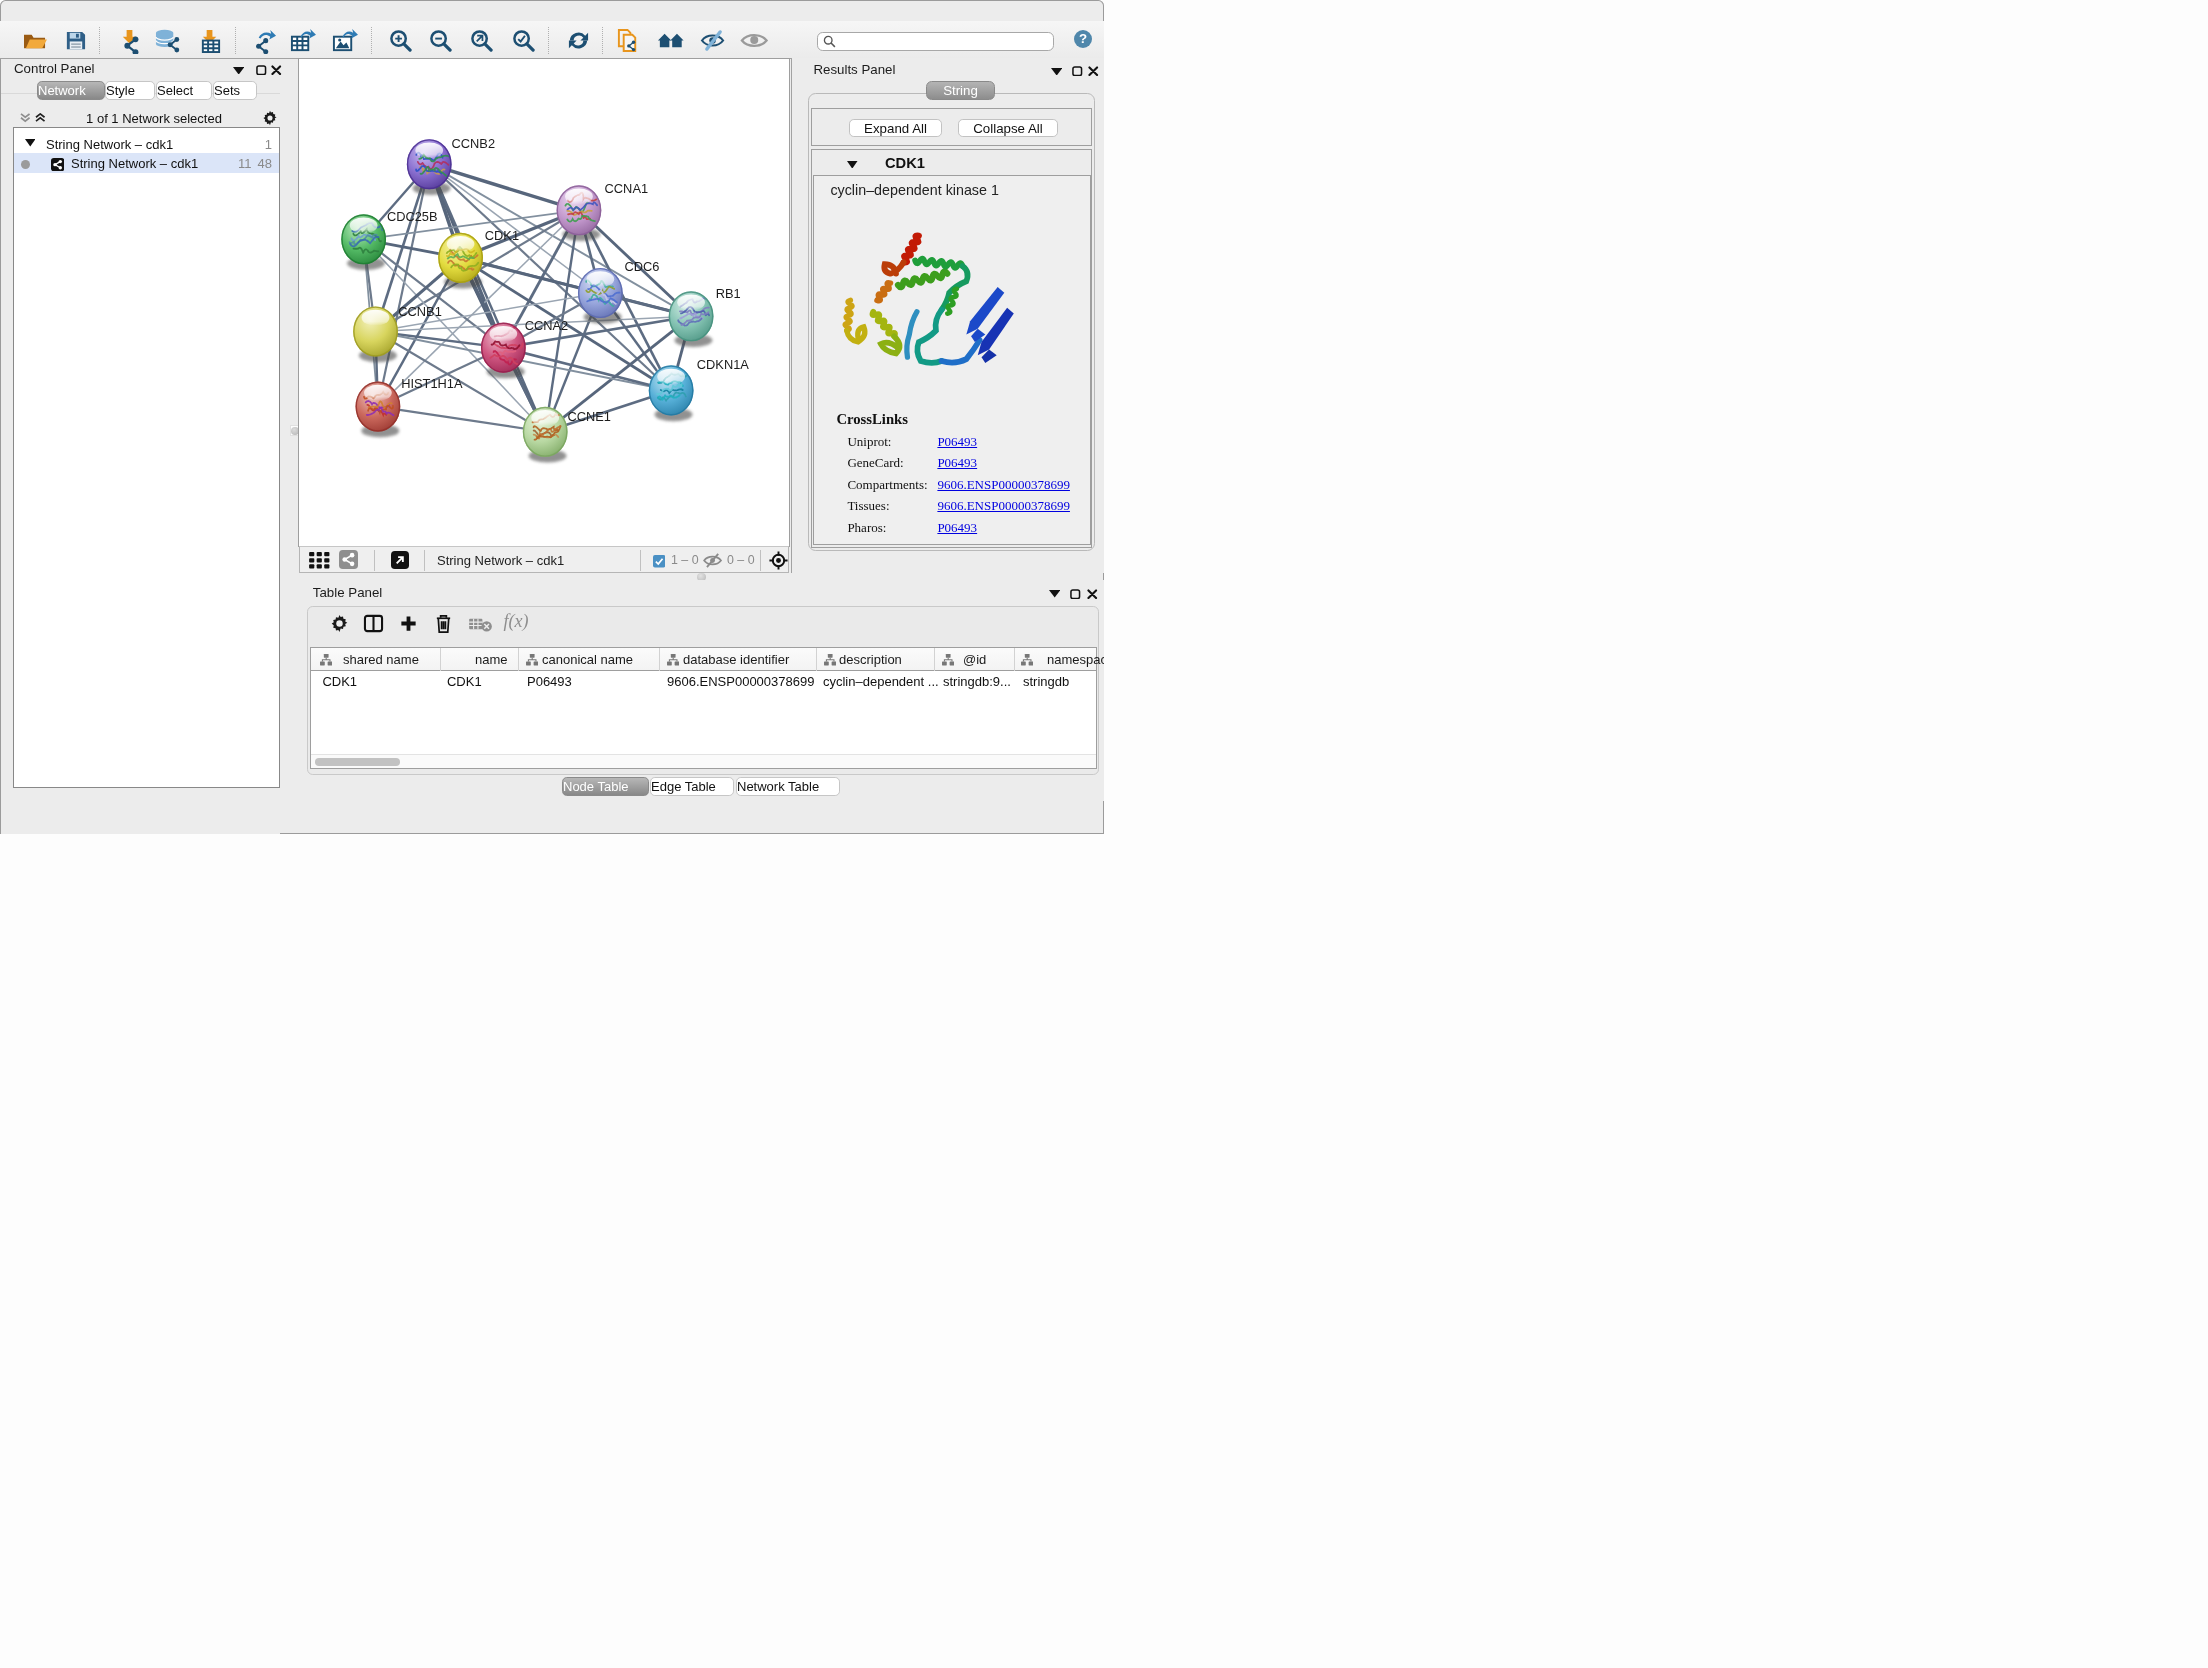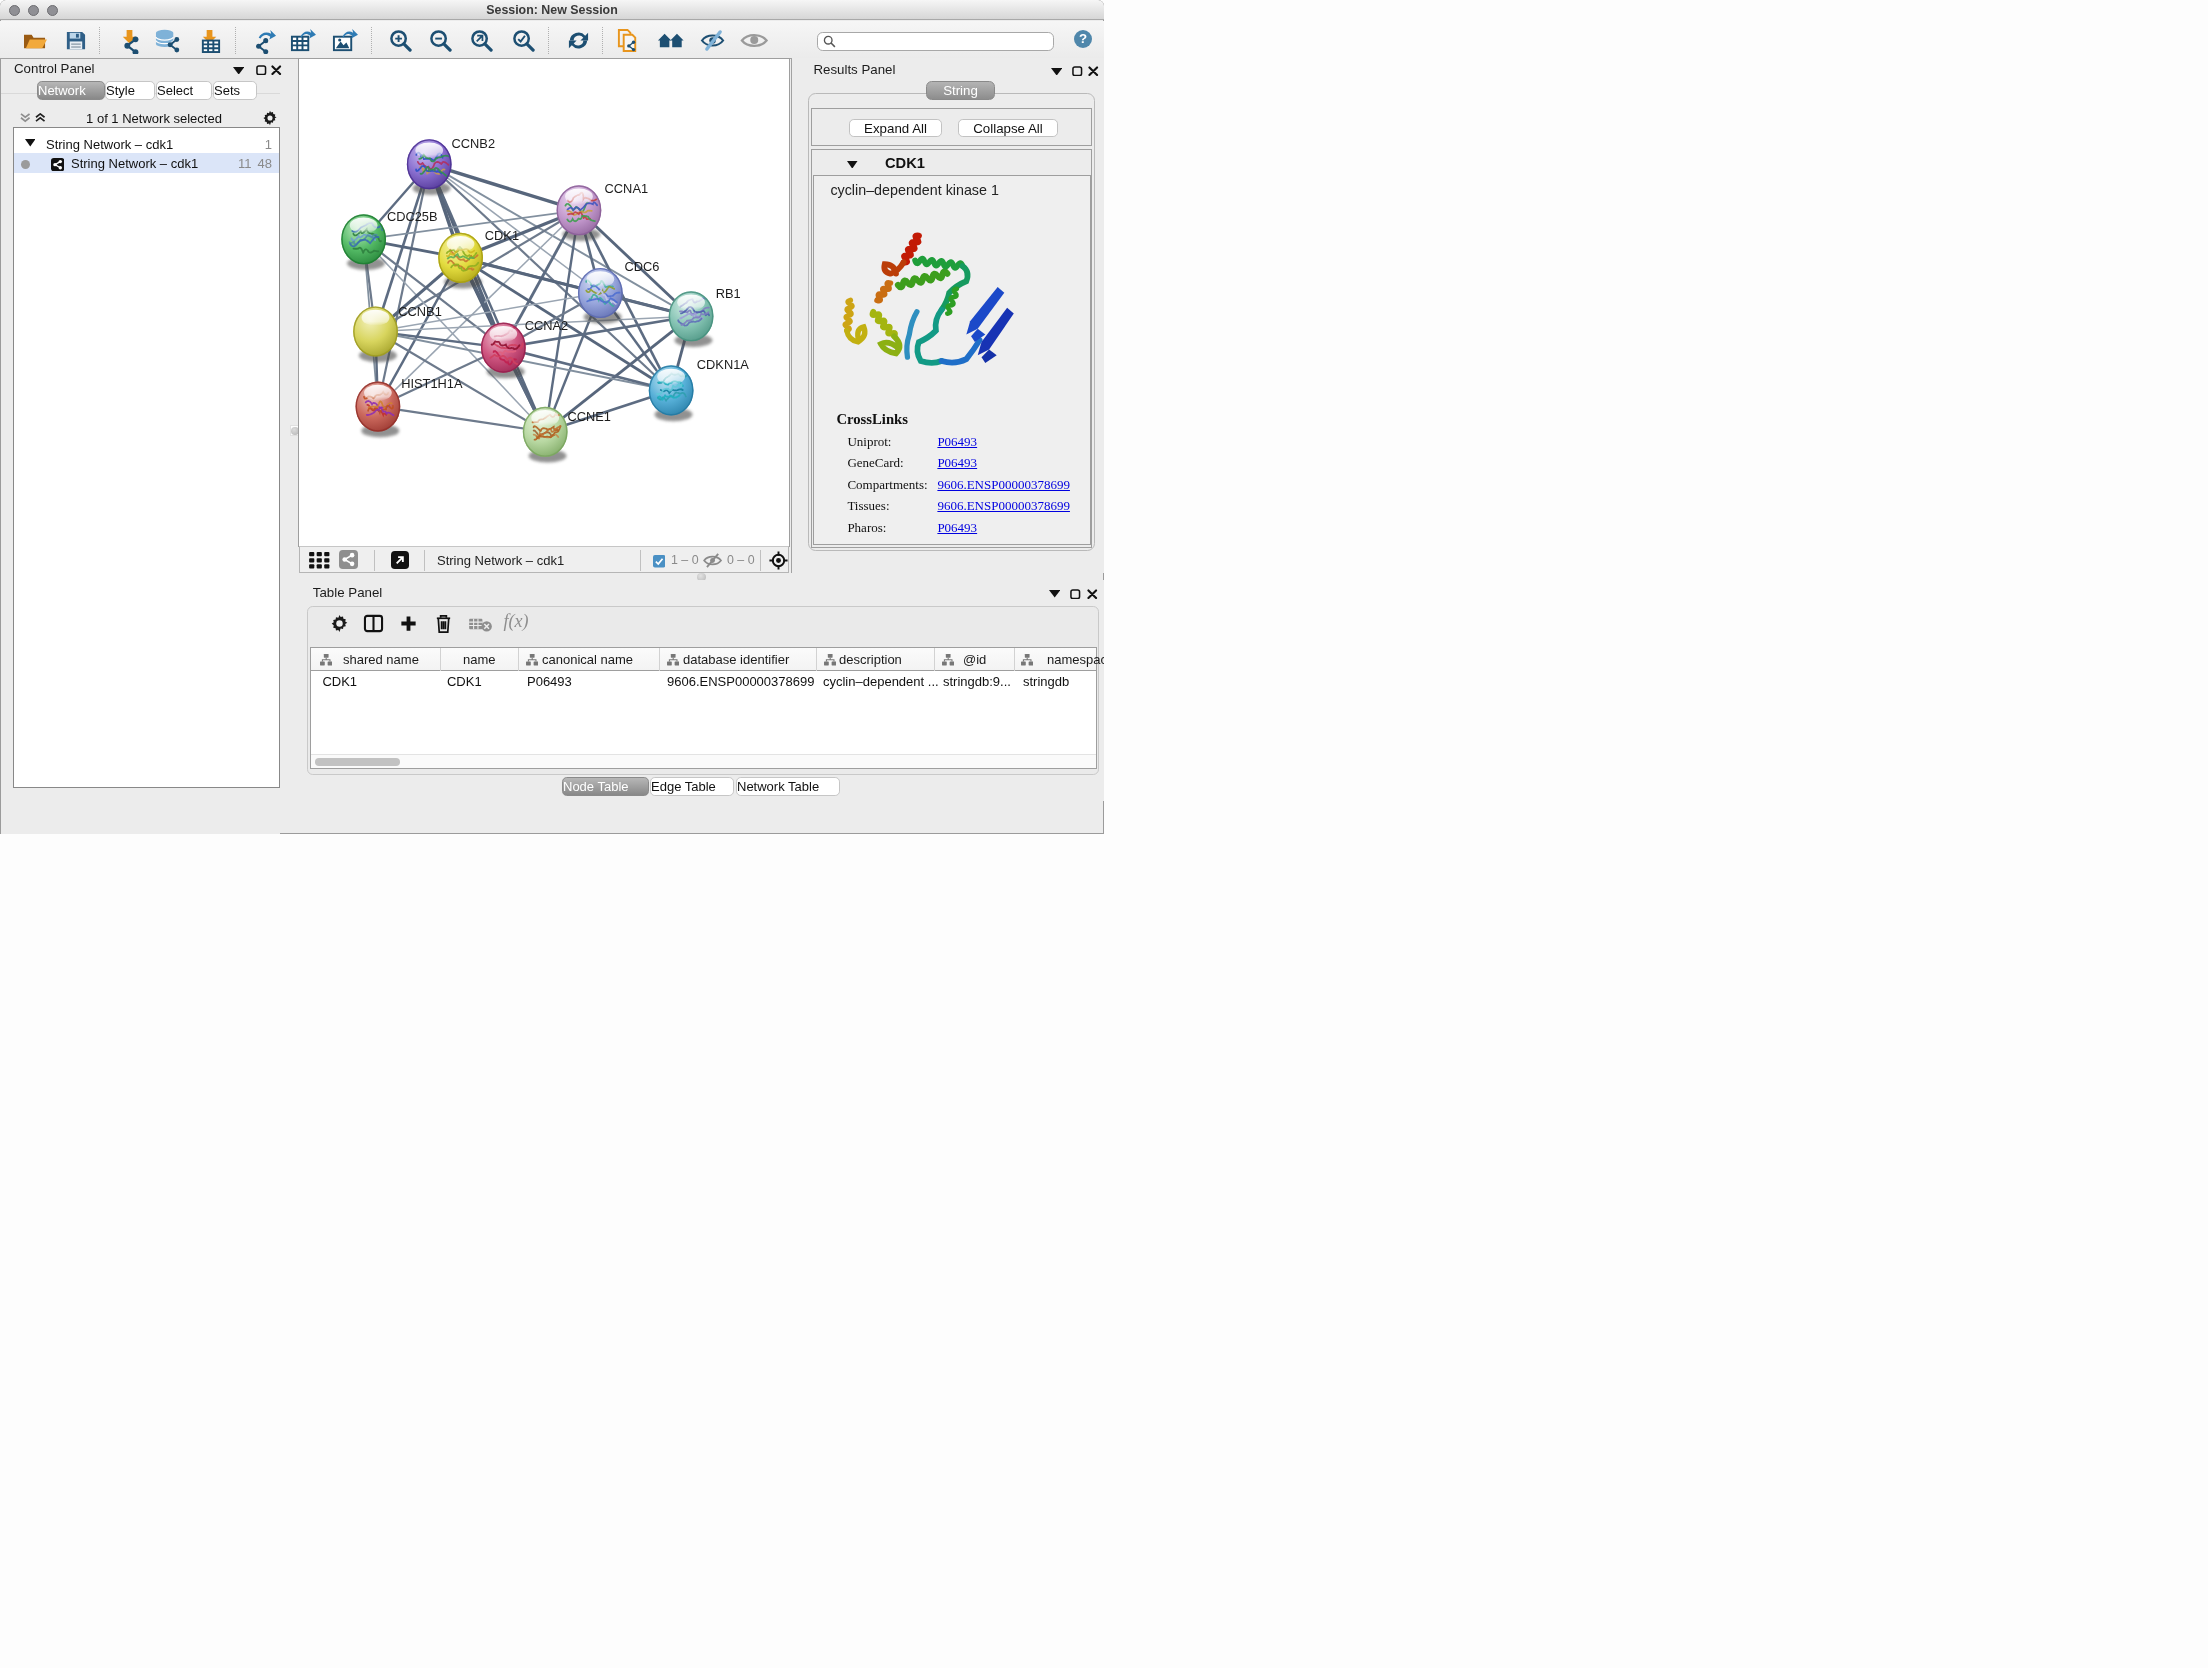--- a/index.html
+++ b/index.html
@@ -28,26 +28,20 @@
 .rpanel { position:absolute; left:791px; top:58px; width:313px; height:515px; background:#ececec; border-left:1px solid #a2a2a2; }
 
 .tpanel { position:absolute; left:299px; top:580px; width:805px; height:221px; background:#ececec; }
 .statusbar { position:absolute; left:0; top:801px; width:1104px; height:33px; background:#ececec; border-top:1px solid #bcbcbc; }
 .sbtn { position:absolute; border:1px solid #ababab; background:linear-gradient(#fbfbfb,#f0f0f0); border-radius:1.9px; }
 a.lnk { color:#0000e0; text-decoration:underline; }
 </style></head>
 <body>
 <div id="win">
 
-<div class="titlebar">
-  <div class="tl" style="left:8.6px"></div>
-      <div class="tl" style="left:27.6px"></div>
-      <div class="tl" style="left:47px"></div>
-  <div class="wtitle">Session: New Session</div>
-</div>
 
 <div class="toolbar">
   <div class="tbi" style="left:22px"><svg width="26" height="23" viewBox="0 0 27 24" style="">
           <path d="M2 6 L10 6 L12 9 L24 9 L24 20 L2 20 Z" fill="#9a5b13"></path>
 <path d="M4 20 L8 11 L26 11 L21 20 Z" fill="#f2a93b"></path>
         </svg></div>
   <div class="tbi" style="left:64px"><svg width="23" height="23" viewBox="0 0 24 24" style="">
           <path d="M3 3 L19 3 L22 6 L22 21 L3 21 Z" fill="#2f5f87"></path>
 <rect x="6" y="4" width="11" height="6" fill="#bcd6ea"></rect>
           <rect x="12.5" y="5" width="3" height="4" fill="#2f5f87"></rect>
@@ -690,21 +684,21 @@
         <span class="abs" style="left:8.6px;top:5.7px"><svg width="12.4" height="11.4" viewBox="0 0 13 12" style="">
                 <g fill="#777">
                   <rect x="4" y="0" width="5" height="4" rx="0.5"></rect>
                   <rect x="0" y="8" width="5" height="4" rx="0.5"></rect>
                   <rect x="8" y="8" width="5" height="4" rx="0.5"></rect>
                   <path d="M6.5 4 L6.5 6 M2.5 8 L2.5 6 L10.5 6 L10.5 8" stroke="#777" stroke-width="1.1" fill="none"></path>
                 </g>
               </svg></span>
             <span class="abs" style="left:32px;top:3.8px">shared name</span>
         <span class="abs" style="left:129px;top:0;height:23px;border-left:1px solid #d2d2d2"></span>
-        <span class="abs" style="left:152px;top:3.8px">name</span>
+        <span class="abs" style="left:164px;top:3.8px">name</span>
         <span class="abs" style="left:207px;top:0;height:23px;border-left:1px solid #d2d2d2"></span>
         <span class="abs" style="left:215px;top:5.7px"><svg width="12.4" height="11.4" viewBox="0 0 13 12" style="">
                 <g fill="#777">
                   <rect x="4" y="0" width="5" height="4" rx="0.5"></rect>
                   <rect x="0" y="8" width="5" height="4" rx="0.5"></rect>
                   <rect x="8" y="8" width="5" height="4" rx="0.5"></rect>
                   <path d="M6.5 4 L6.5 6 M2.5 8 L2.5 6 L10.5 6 L10.5 8" stroke="#777" stroke-width="1.1" fill="none"></path>
                 </g>
               </svg></span>
             <span class="abs" style="left:231px;top:3.8px">canonical name</span>

